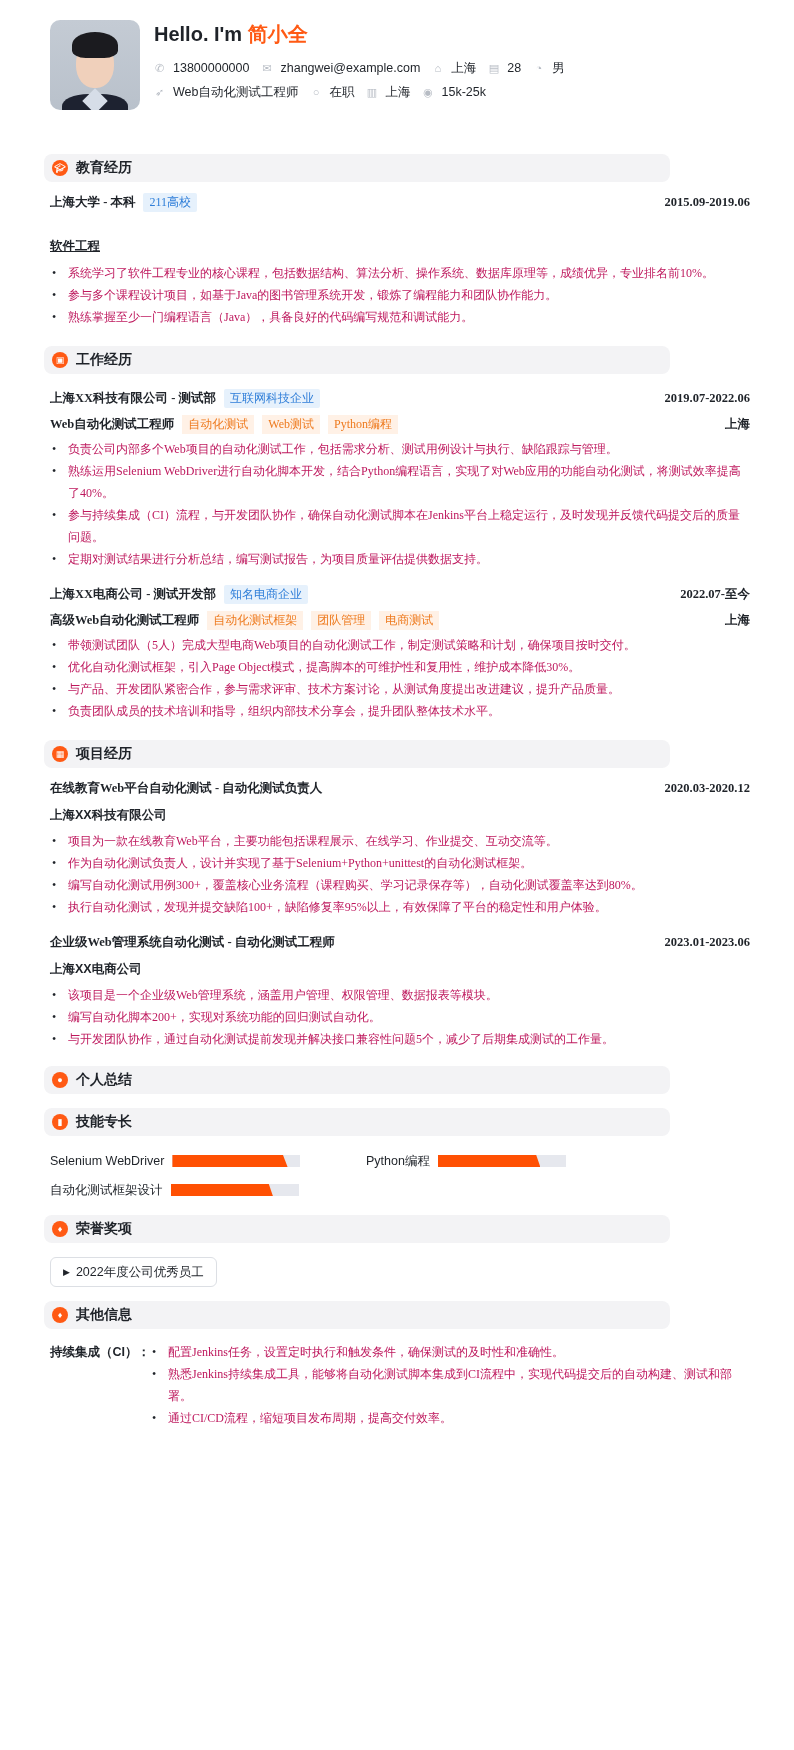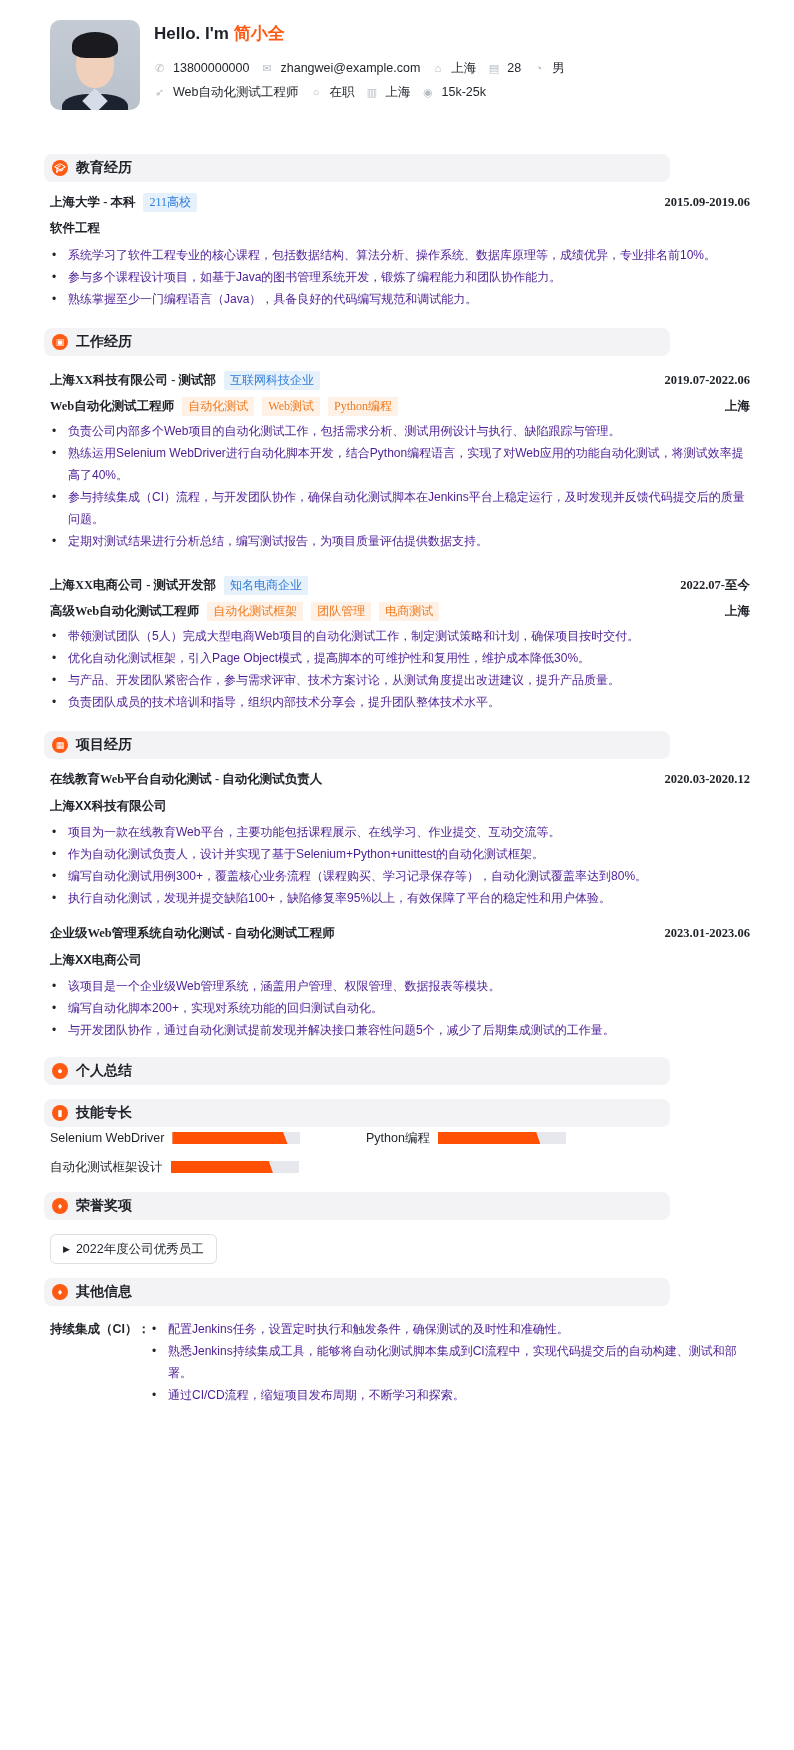--- a/index.html
+++ b/index.html
@@ -7,38 +7,38 @@
   body { font-family: "Liberation Sans", "DejaVu Sans", sans-serif; color: #1f2329; font-size: 13px; }
   .page { width: 794px; padding: 20px 44px 20px 50px; position: relative; }
 
   .header { display: flex; height: 110px; margin-bottom: 24px; }
   .avatar { width: 90px; height: 90px; border-radius: 10px; background: linear-gradient(180deg, #c4cbd4 0%, #b9c1cb 100%); position: relative; overflow: hidden; flex-shrink: 0; }
   .avatar .face { position: absolute; left: 26px; top: 20px; width: 38px; height: 48px; border-radius: 48% 48% 46% 46%; background: #f0d0bb; }
   .avatar .hair { position: absolute; left: 22px; top: 12px; width: 46px; height: 26px; border-radius: 50% 50% 30% 30%; background: #1b1b1f; }
   .avatar .body { position: absolute; left: 12px; top: 74px; width: 66px; height: 30px; border-radius: 40% 40% 0 0; background: #1d2230; }
   .avatar .collar { position: absolute; left: 36px; top: 72px; width: 18px; height: 18px; background: #d6dde8; transform: rotate(45deg); }
   .head-info { margin-left: 14px; padding-top: 0px; }
-  .title { font-size: 17px; font-weight: bold; color: #1f2329; height: 28px; line-height: 28px; }
+  .title { font-size: 20px; font-weight: bold; color: #1f2329; height: 28px; line-height: 28px; }
   .title .name { color: #ff5a14; }
   .meta-row { display: flex; align-items: center; margin-top: 12px; font-size: 12.5px; color: #1f2329; height: 16px; }
   .meta-row + .meta-row { margin-top: 8px; }
   .meta-item { display: flex; align-items: center; margin-right: 12px; }
   .meta-icon { width: 11px; height: 11px; margin-right: 8px; color: #b7bcc4; font-size: 11px; line-height: 11px; text-align: center; }
 
   .section-head { height: 28px; background: #f3f3f5; border-radius: 8px; display: flex; align-items: center; padding-left: 8px; margin-left: -6px; width: 626px; }
   .sec-icon { width: 16px; height: 16px; border-radius: 50%; background: #ff5a14; display: flex; align-items: center; justify-content: center; color: #fff; font-size: 9px; font-weight: bold; margin-right: 8px; }
   .sec-title { font-size: 14px; font-weight: bold; color: #1f2329; }
 
   .entry-row { display: flex; justify-content: space-between; align-items: center; height: 20px; font-weight: bold; font-size: 12.5px; font-family: Liberation Serif, serif; }
   .entry-row .left { display: flex; align-items: center; }
   .tag-blue { background: #e6f1fc; color: #2f7ed8; font-weight: normal; font-size: 12px; padding: 1px 6px; margin-left: 8px; border-radius: 2px; }
   .tag-orange { background: #fff1e6; color: #ee7a1e; font-weight: normal; font-size: 12px; padding: 1px 6px; margin-left: 8px; border-radius: 0; }
   .sub-bold { font-weight: bold; font-size: 12.5px; height: 20px; line-height: 20px; }
   ul.bullets { list-style: none; }
-  ul.bullets li { position: relative; padding-left: 18px; font-size: 12px; line-height: 22px; color: #4c1d95; }
+  ul.bullets li { position: relative; padding-left: 18px; font-size: 12px; line-height: 22px; color: #be185d; font-family: Liberation Serif, serif; }
   ul.bullets li::before { content: "•"; position: absolute; left: 2px; top: 0; color: #1f2329; }
 
   .skills { display: flex; flex-wrap: wrap; }
   .skill { display: flex; align-items: center; width: 316px; height: 22px; font-size: 12.5px; }
   .skill .label { margin-right: 8px; }
   .bar { width: 128px; height: 12px; background: #e6e8ee; position: relative; }
   .bar .fill { position: absolute; left: 0; top: 0; height: 12px; background: #ff5003; clip-path: polygon(0 0, 96% 0, 100% 100%, 0 100%); }
 
   .award { display: inline-flex; align-items: center; height: 30px; padding: 0 12px; border: 1px solid #dcdfe4; border-radius: 6px; font-size: 12.5px; }
   .award .tri { font-size: 9px; margin-right: 6px; }
@@ -111,21 +111,21 @@
     <span class="sec-title">教育经历</span>
   </div>
   <div style="margin-top:10px;">
     <div class="entry-row">
       <div class="left">
         <span>上海大学 - 本科</span>
         <span class="tag-blue">211高校</span>
       </div>
       <span>2015.09-2019.06</span>
     </div>
-    <div class="sub-bold" style="margin-top:6px;">软件工程</div>
+    <div class="sub-bold" style="margin-top:24px;text-decoration:underline;">软件工程</div>
     <ul class="bullets" style="margin-top:6px;" id="edu-bullets">
         <li>系统学习了软件工程专业的核心课程，包括数据结构、算法分析、操作系统、数据库原理等，成绩优异，专业排名前10%。</li>
         <li>参与多个课程设计项目，如基于Java的图书管理系统开发，锻炼了编程能力和团队协作能力。</li>
         <li>熟练掌握至少一门编程语言（Java），具备良好的代码编写规范和调试能力。</li>
       </ul>
   </div>
 
   <div class="section-head" style="margin-top:18px;">
     <span class="sec-icon">▣</span>
     <span class="sec-title">工作经历</span>
@@ -148,21 +148,21 @@
           </div>
           <span>上海</span>
         </div>
         <ul class="bullets" style="margin-top:4px;">
           <li>负责公司内部多个Web项目的自动化测试工作，包括需求分析、测试用例设计与执行、缺陷跟踪与管理。</li>
           <li>熟练运用Selenium WebDriver进行自动化脚本开发，结合Python编程语言，实现了对Web应用的功能自动化测试，将测试效率提高了40%。</li>
           <li>参与持续集成（CI）流程，与开发团队协作，确保自动化测试脚本在Jenkins平台上稳定运行，及时发现并反馈代码提交后的质量问题。</li>
           <li>定期对测试结果进行分析总结，编写测试报告，为项目质量评估提供数据支持。</li>
         </ul>
       </div>
-      <div style="margin-top:23px;">
+      <div style="margin-top:14px;">
         <div class="entry-row">
           <div class="left">
             <span>上海XX电商公司 - 测试开发部</span>
             <span class="tag-blue">知名电商企业</span>
           </div>
           <span>2022.07-至今</span>
         </div>
         <div class="entry-row" style="margin-top:6px;">
           <div class="left">
             <span>高级Web自动化测试工程师</span>
@@ -215,21 +215,21 @@
 
   <div class="section-head" style="margin-top:16px;">
     <span class="sec-icon">●</span>
     <span class="sec-title">个人总结</span>
   </div>
 
   <div class="section-head" style="margin-top:14px;">
     <span class="sec-icon">▮</span>
     <span class="sec-title">技能专长</span>
   </div>
-  <div class="skills" style="margin-top:0;align-items:center;" id="skills-list">
+  <div class="skills" style="margin-top:14px;align-items:center;" id="skills-list">
       <div class="skill" style="">
         <span class="label">Selenium WebDriver</span>
         <div class="bar">
           <div class="fill" style="width: 90%;"></div>
         </div>
       </div>
       <div class="skill" style="">
         <span class="label">Python编程</span>
         <div class="bar">
           <div class="fill" style="width: 80%;"></div>
@@ -254,17 +254,17 @@
 
   <div class="section-head" style="margin-top:14px;">
     <span class="sec-icon">♦</span>
     <span class="sec-title">其他信息</span>
   </div>
   <div class="other" style="margin-top:12px;">
     <span class="olabel">持续集成（CI）：</span>
     <ul class="bullets" id="other-bullets">
         <li>配置Jenkins任务，设置定时执行和触发条件，确保测试的及时性和准确性。</li>
         <li>熟悉Jenkins持续集成工具，能够将自动化测试脚本集成到CI流程中，实现代码提交后的自动构建、测试和部署。</li>
-        <li>通过CI/CD流程，缩短项目发布周期，不断学习和探索。</li>
+        <li>通过CI/CD流程，缩短项目发布周期，提高交付效率。</li>
       </ul>
   </div>
 
 </div>
 
 </body></html>

